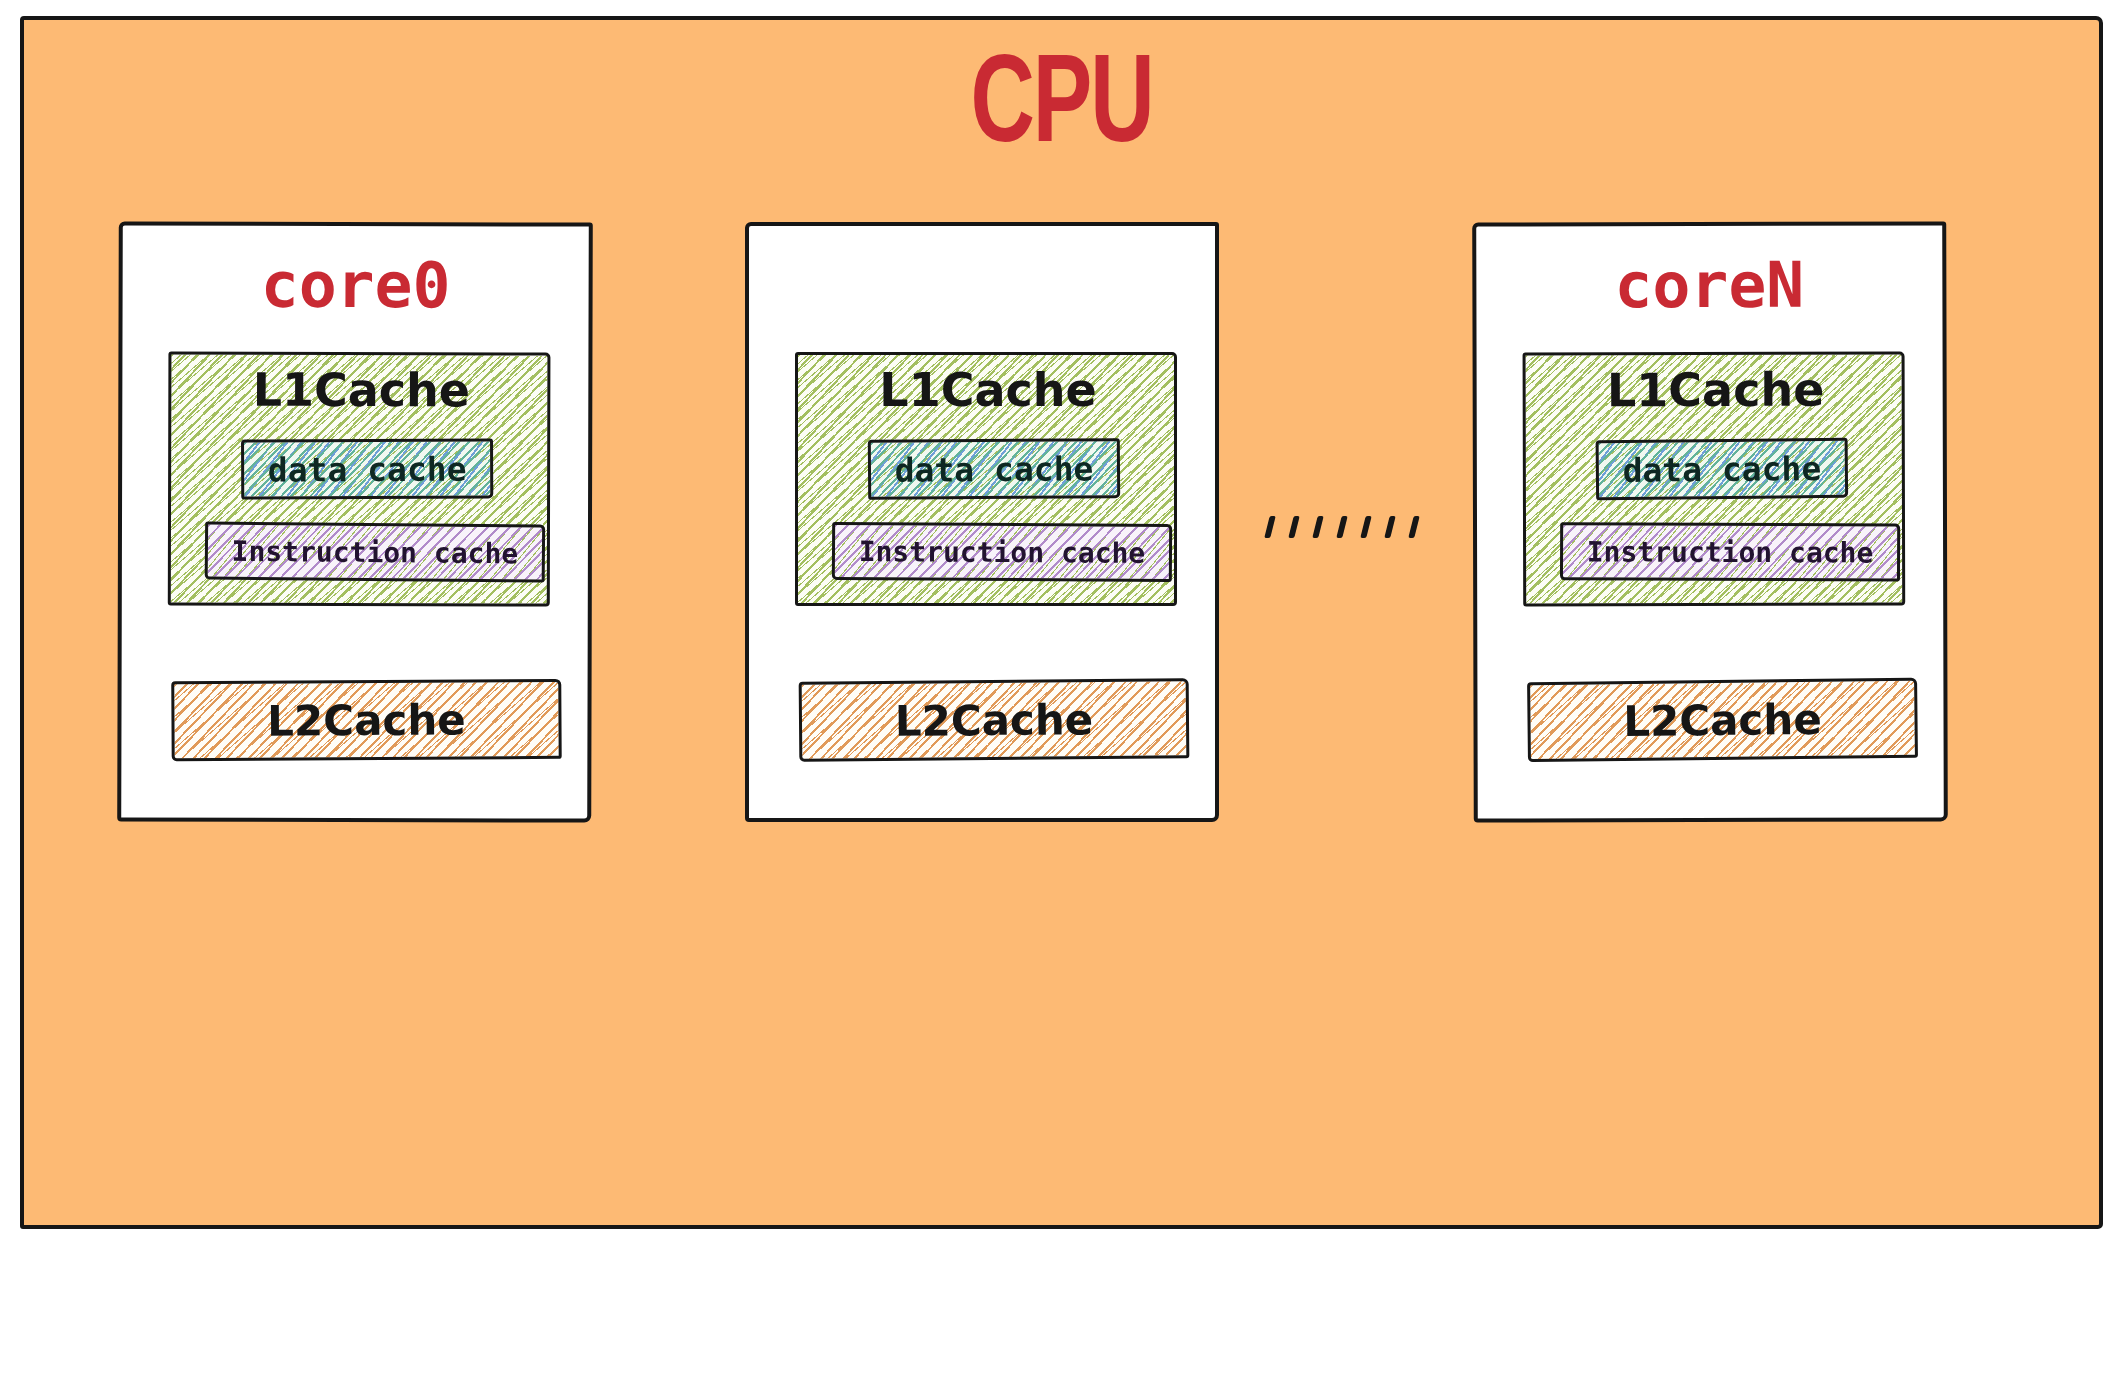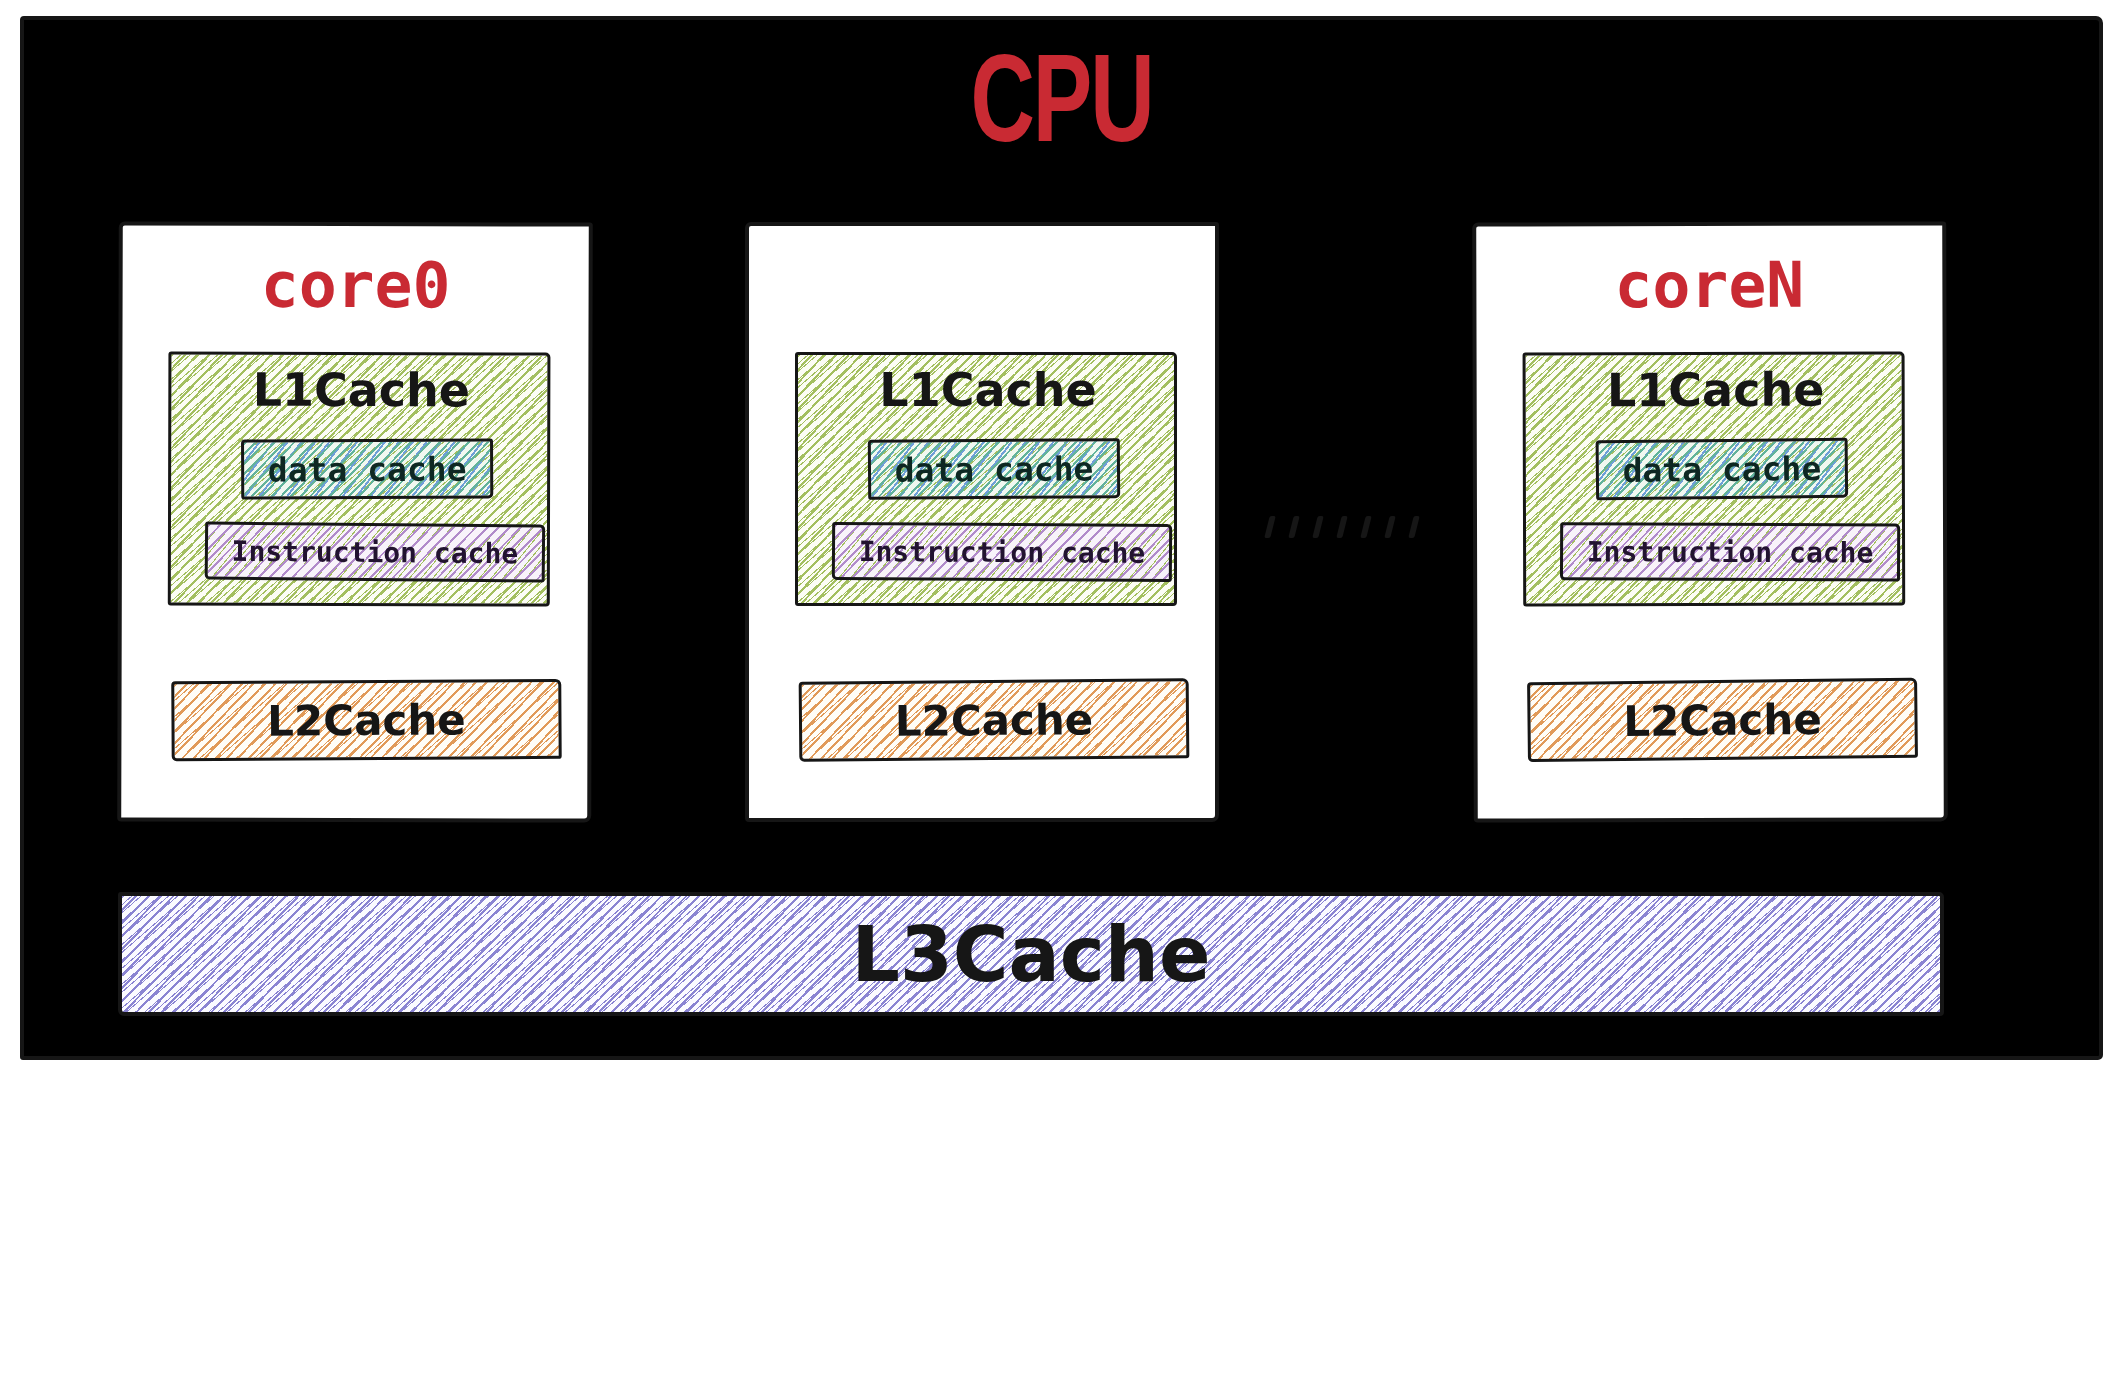--- a/index.html
+++ b/index.html
@@ -13,22 +13,22 @@
     --hatch-violet:#8a84d2;
     --hatch-gold:#e0ba55;
     --watermark-gray:#3f3f3f;
   }
   *{box-sizing:border-box;margin:0;padding:0}
   body{margin:0;background:#ffffff}
   .canvas{position:relative;width:2123px;height:1392px;background:#fff;
           font-family:"DejaVu Sans",sans-serif;overflow:hidden;color:var(--ink)}
 
   
-  .cpu-box{position:absolute;left:20px;top:16px;width:2083px;height:1044px;
-           border:4px solid var(--ink);border-radius:4px 7px 5px 3px;background:#000000}
+  .cpu-box{position:absolute;left:20px;top:16px;width:2083px;height:1213px;
+           border:4px solid var(--ink);border-radius:4px 7px 5px 3px;background:#fdba74}
   .cpu-title{position:absolute;left:0;right:0;top:16px;text-align:center;
              font-family:"Liberation Sans",sans-serif;font-weight:bold;
              font-size:124px;line-height:1;color:var(--title-red);
              transform:scaleX(.72);letter-spacing:-3px}
 
   
   .core{position:absolute;top:202px;width:474px;height:600px;background:#fff;
         border:4px solid var(--ink);border-radius:6px 3px 7px 4px}
   .core-0{left:94px;transform:rotate(.15deg)}
   .core-1{left:721px}
@@ -168,19 +168,16 @@
         </div>
         <div class="icache">
           <span class="icache-label">Instruction cache</span>
         </div>
       </div>
       <div class="l2-box">
         <span class="l2-label">L2Cache</span>
       </div>
     </div>
 
-    <div class="l3-box">
-      <span class="l3-label">L3Cache</span>
-    </div>
   </div>
 
 
 </div>
 
 </body></html>

